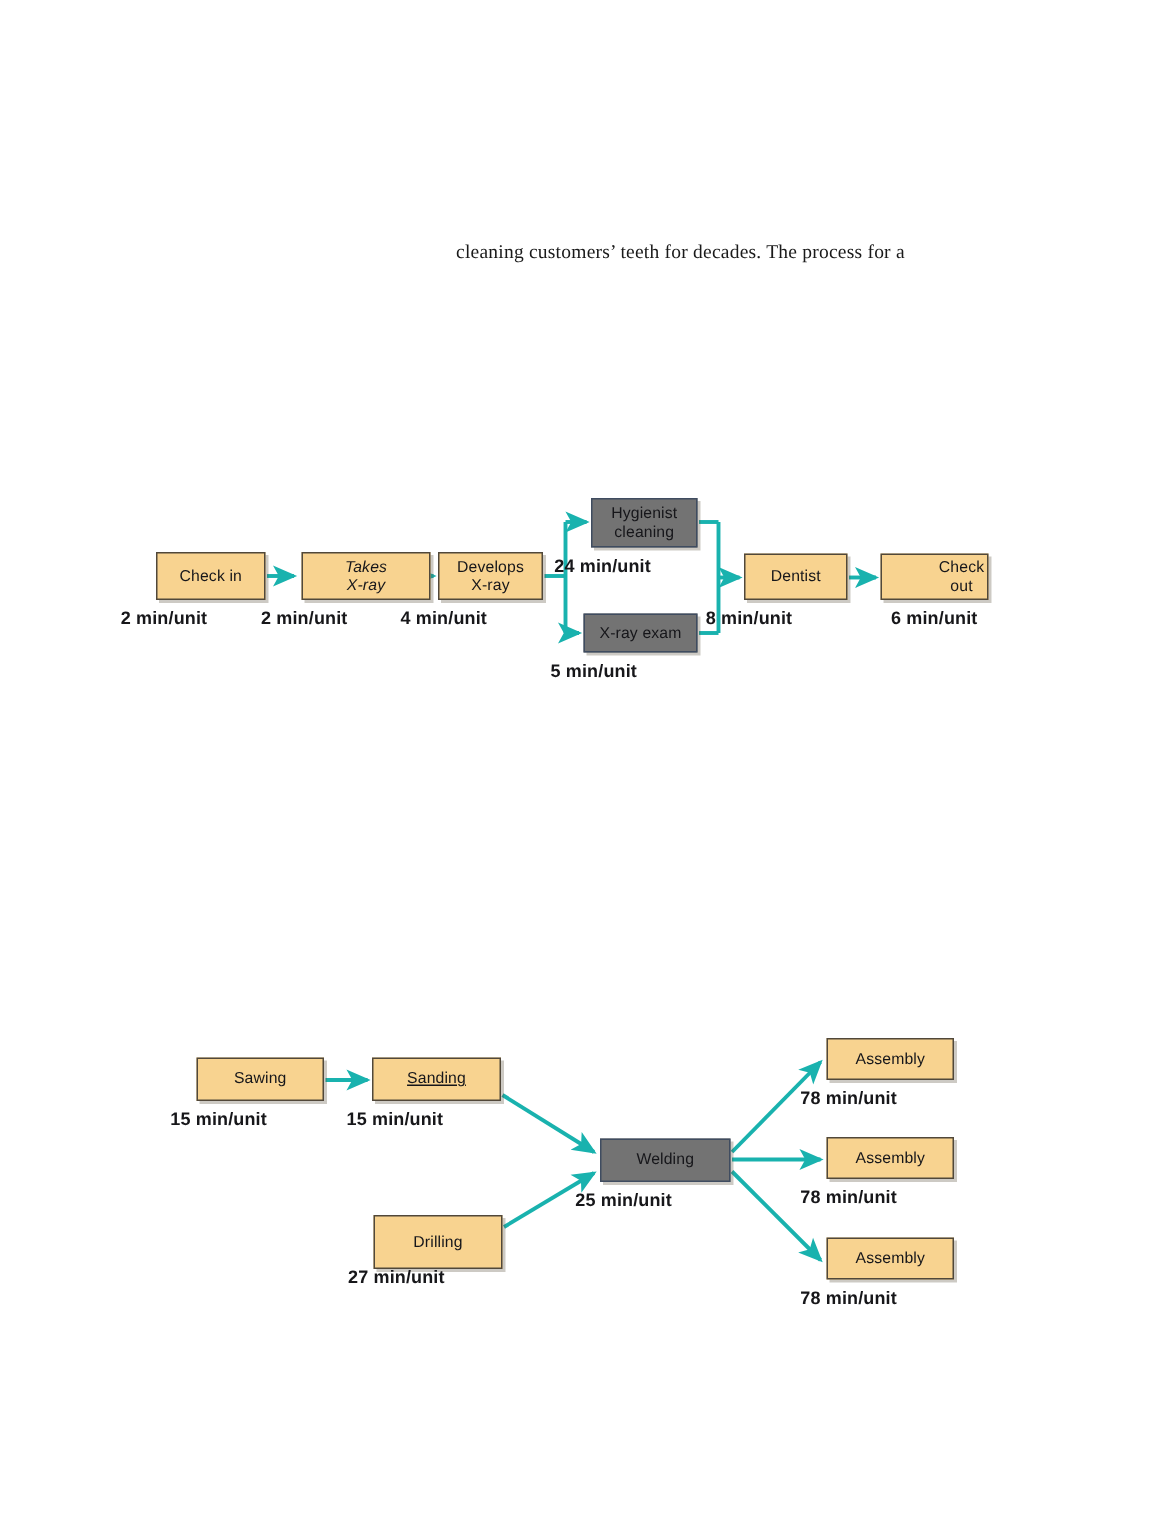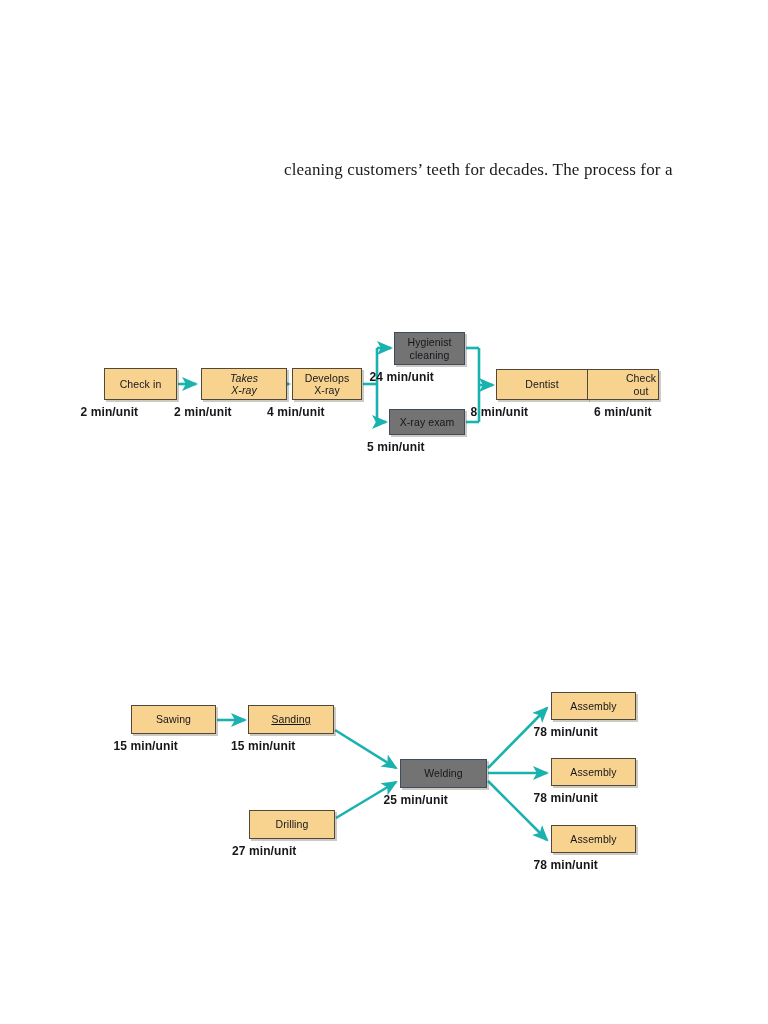--- a/index.html
+++ b/index.html
@@ -11,25 +11,25 @@
     width: 768px;
     height: 1024px;
     position: relative;
     overflow: hidden;
     font-family: "Liberation Sans", sans-serif;
   }
 
   
   .body-text {
     position: absolute;
-    left: 284px;
+    left: 304px;
     top: 160px;
     width: 420px;
     font-family: "Liberation Serif", serif;
-    font-size: 17px;
+    font-size: 13px;
     color: #1a1a1a;
     letter-spacing: 0.15px;
     white-space: nowrap;
   }
 
   
   .diagram {
     position: absolute;
     left: 0;
     top: 0;
@@ -159,37 +159,37 @@
     </div>
     <div class="caption" style="left: 267px; top: 405px; width: 120px;">4 min/unit</div>
     <div class="node blue" style="left: 394px; top: 332px; width: 71px; height: 33px;">
       <span class="label">Hygienist<br>cleaning</span>
     </div>
     <div class="caption" style="left: 369.5px; top: 370px; width: 120px;">24 min/unit</div>
     <div class="node blue" style="left: 389px; top: 409px; width: 76px; height: 26px;">
       <span class="label">X-ray exam</span>
     </div>
     <div class="caption" style="left: 367px; top: 440px; width: 120px;">5 min/unit</div>
-    <div class="node orange" style="left: 496px; top: 369px; width: 92px; height: 31px; justify-content: center;">
+    <div class="node orange" style="left: 496px; top: 369px; width: 69px; height: 31px; justify-content: center;">
       <span class="label">Dentist</span>
     </div>
     <div class="caption" style="left: 470.5px; top: 405px; width: 120px;">8 min/unit</div>
     <div class="node orange" style="left: 587px; top: 369px; width: 72px; height: 31px; padding-left: 36px;">
       <span class="label">Check out</span>
     </div>
     <div class="caption" style="left: 594px; top: 405px; width: 120px;">6 min/unit</div>
     <div class="node orange" style="left: 131px; top: 705px; width: 85px; height: 29px;">
       <span class="label">Sawing</span>
     </div>
     <div class="caption" style="left: 113.5px; top: 739px; width: 120px;">15 min/unit</div>
     <div class="node orange" style="left: 248px; top: 705px; width: 86px; height: 29px; text-decoration: underline;">
       <span class="label">Sanding</span>
     </div>
     <div class="caption" style="left: 231px; top: 739px; width: 120px;">15 min/unit</div>
-    <div class="node orange" style="left: 249px; top: 810px; width: 86px; height: 29px;">
+    <div class="node orange" style="left: 249px; top: 810px; width: 86px; height: 36px;">
       <span class="label">Drilling</span>
     </div>
     <div class="caption" style="left: 232px; top: 844px; width: 120px;">27 min/unit</div>
     <div class="node blue" style="left: 400px; top: 759px; width: 87px; height: 29px;">
       <span class="label">Welding</span>
     </div>
     <div class="caption" style="left: 383.5px; top: 793px; width: 120px;">25 min/unit</div>
     <div class="node orange" style="left: 551px; top: 692px; width: 85px; height: 28px;">
       <span class="label">Assembly</span>
     </div>

